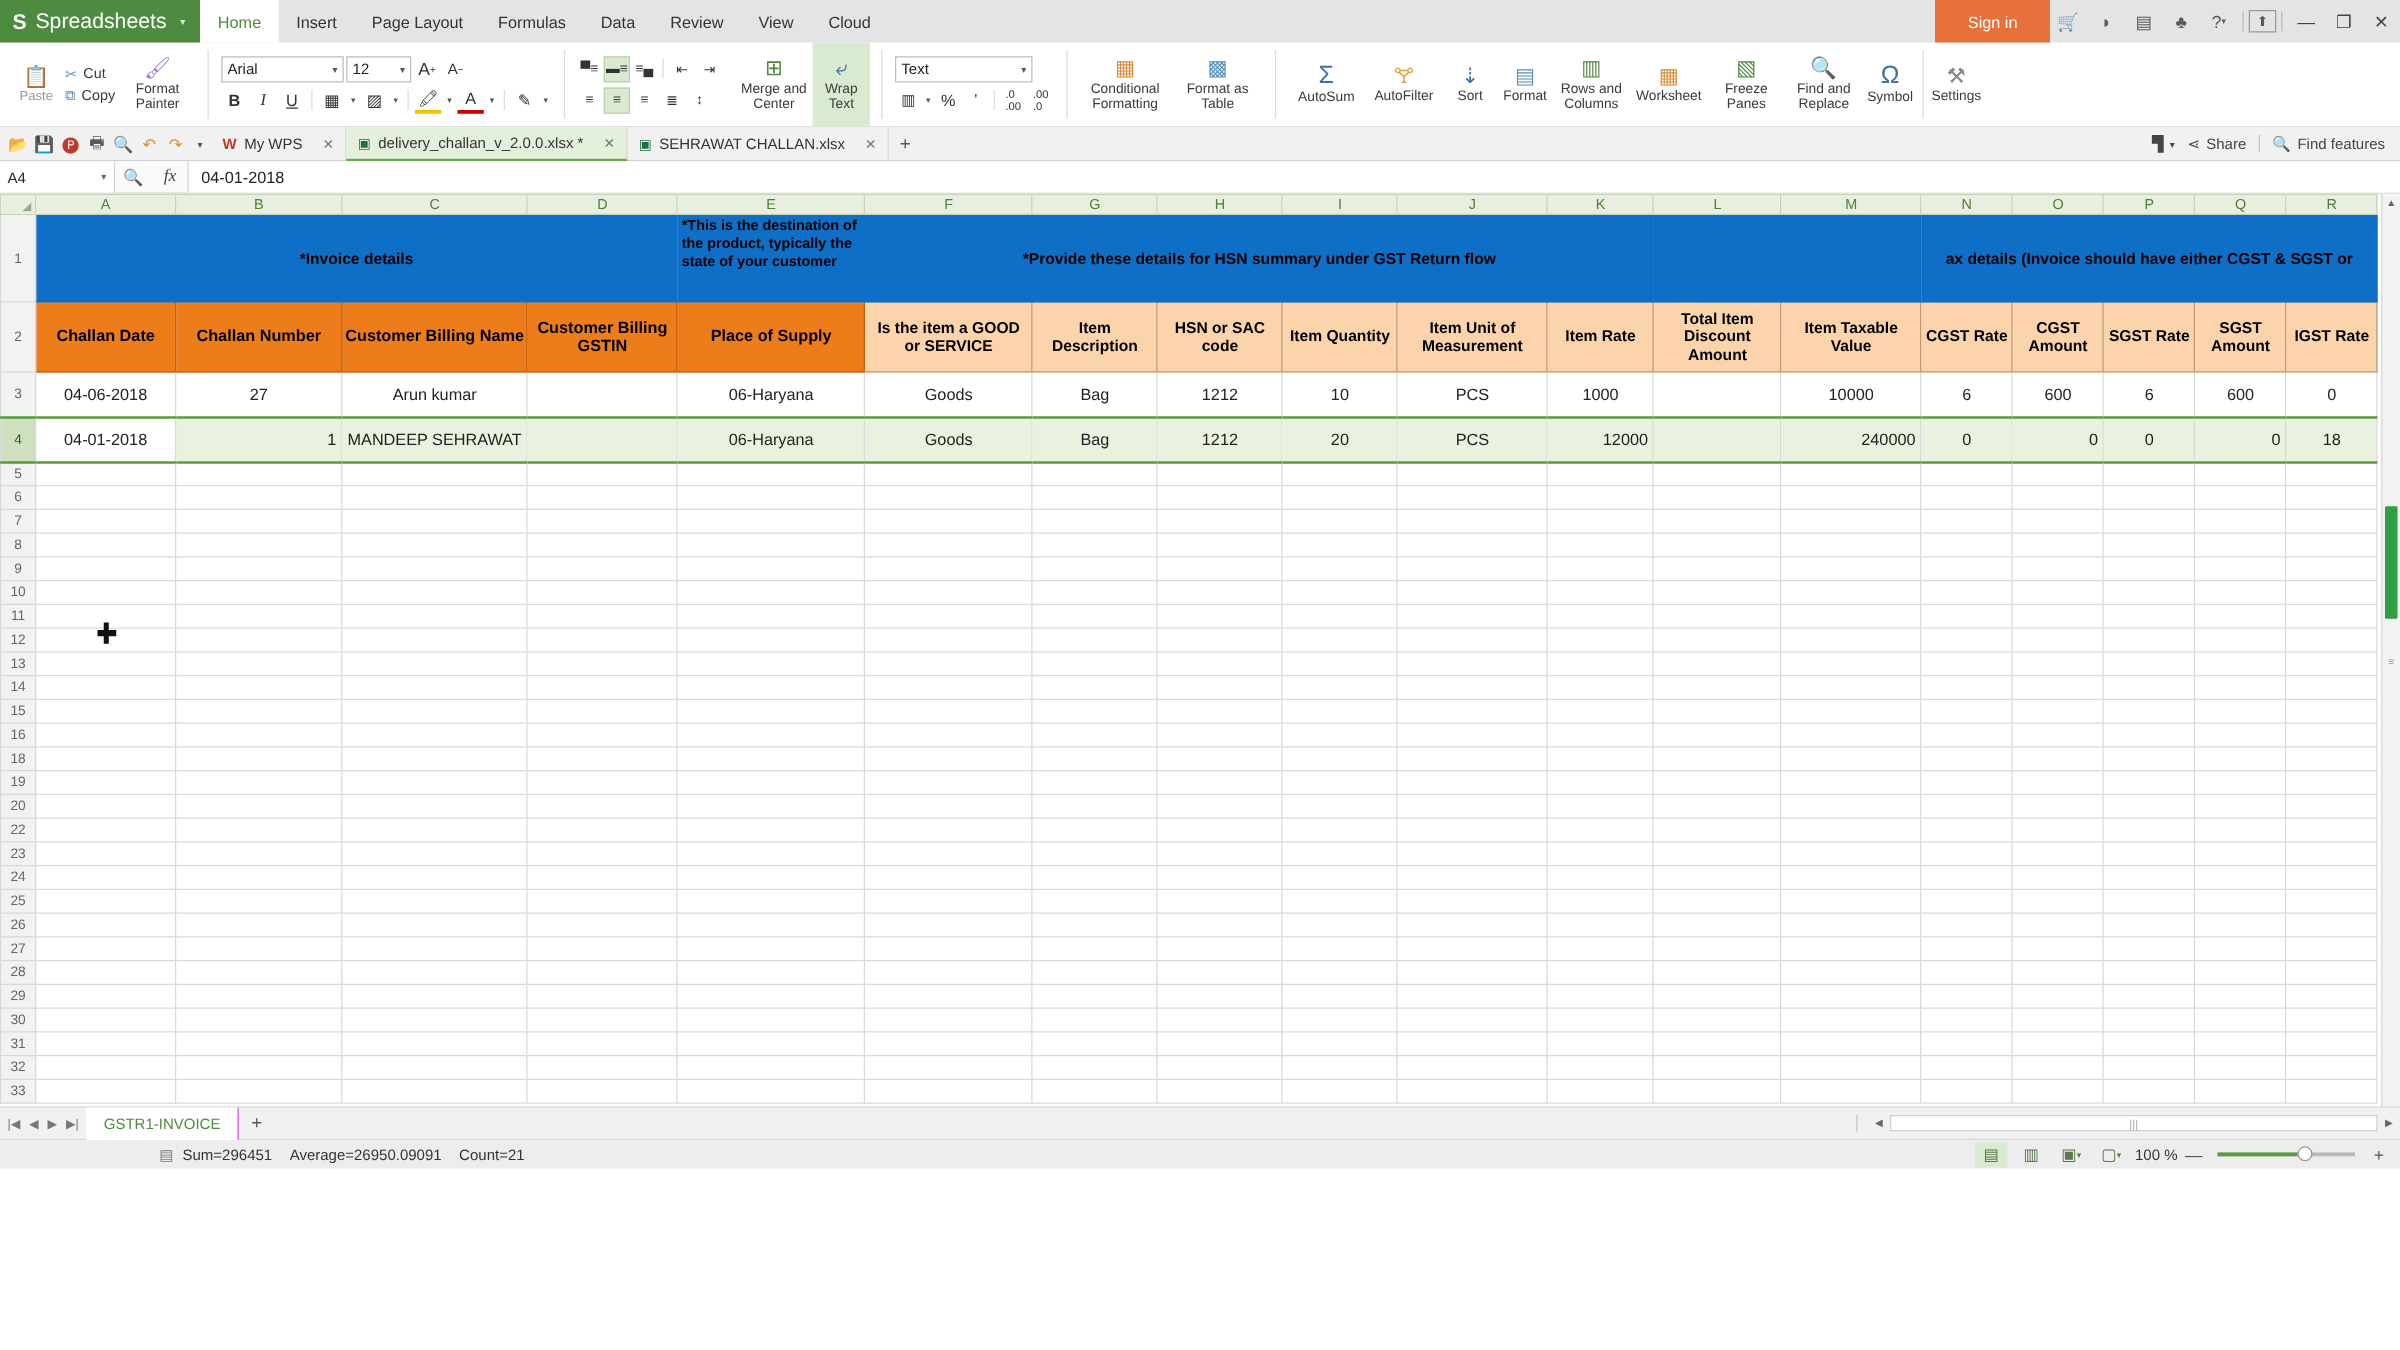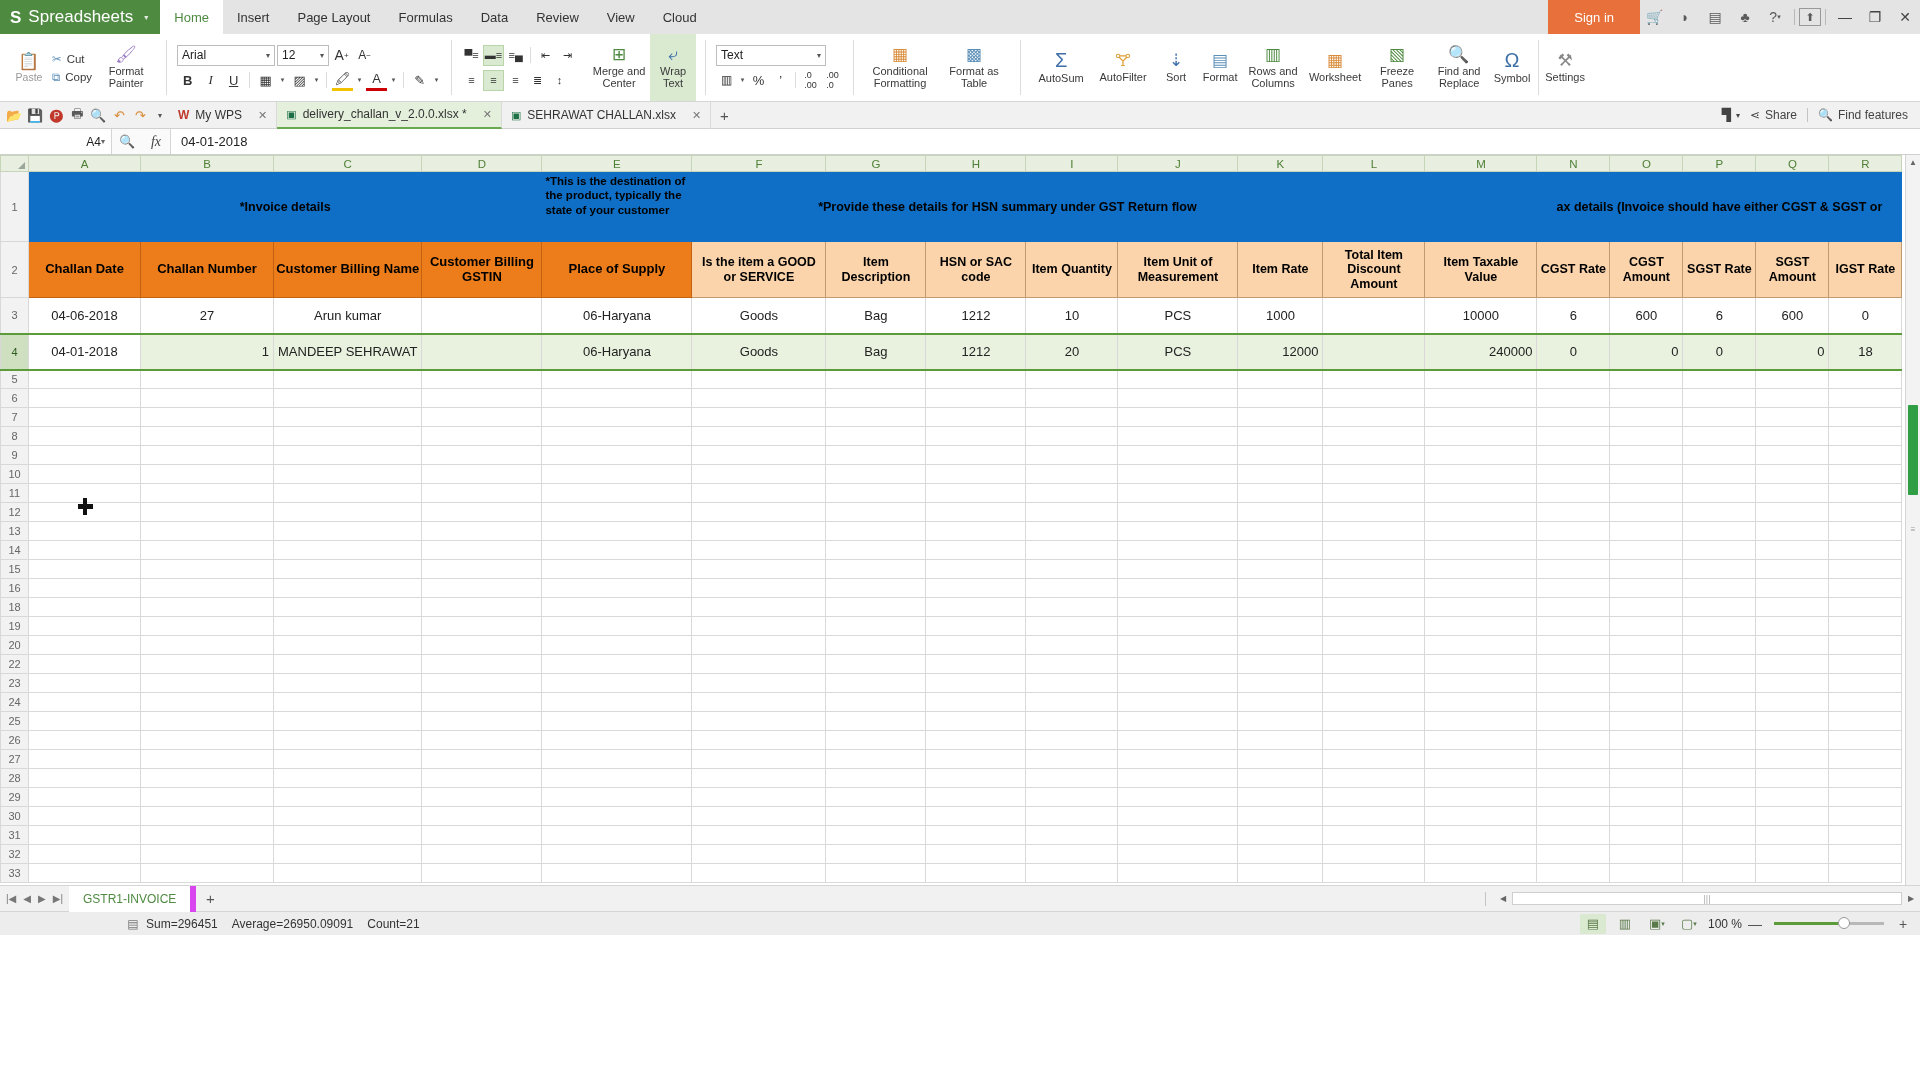--- a/index.html
+++ b/index.html
@@ -128,22 +128,22 @@
   .plus-tab { width: 26px; text-align: center; font-size: 15px; color: #555; }
   .dt-right { margin-left: auto; display: flex; align-items: center; gap: 10px; padding-right: 12px; font-size: 12px; color: #444; }
   .dt-right span.item { display: flex; align-items: center; gap: 5px; }
 
   
   .formulabar {
     height: 26px; background: #fafafa; display: flex; align-items: center;
     border-bottom: 1px solid #cfcfcf;
   }
   .namebox {
-    width: 112px; height: 100%; display: flex; align-items: center;
-    justify-content: flex-end; padding: 0 6px; font-size: 12px;
+    width: 92px; height: 100%; display: flex; align-items: center;
+    justify-content: space-between; padding: 0 6px; font-size: 12px;
     border-right: 1px solid #d5d5d5; background: #fff;
   }
   .fb-ico { width: 30px; text-align: center; font-size: 13px; color: #555; }
   .fb-fx { width: 28px; text-align: center; font-style: italic; font-family: "Liberation Serif", serif; font-size: 14px; color: #444; }
   .fb-input {
     flex: 1; height: 100%; display: flex; align-items: center;
     padding-left: 10px; font-size: 13px; background: #fff;
     border-left: 1px solid #d5d5d5;
   }
 
@@ -221,21 +221,21 @@
   .vs-grip { position: absolute; left: 3px; right: 3px; top: 370px; height: 14px; color: #999; font-size: 8px; text-align: center; }
 
   
   .sheetbar {
     height: 26px; background: #f1f1f1; display: flex; align-items: center;
     border-top: 1px solid #d5d5d5; font-size: 12px;
   }
   .navbtns { display: flex; align-items: center; padding: 0 6px; gap: 7px; color: #777; font-size: 10px; }
   .sheet-tab {
     padding: 0 14px; height: 26px; display: flex; align-items: center;
-    background: #fff; color: #4e8a40; font-size: 12px; border-right: 6px solid #d946ef;
+    background: #fff; color: #4e8a40; font-size: 12px; border-right: 1px solid #d946ef;
   }
   .sheet-add { width: 28px; text-align: center; font-size: 15px; color: #555; }
   .hscroll-area { margin-left: auto; display: flex; align-items: center; gap: 0; }
   .hs-sep { width: 1px; height: 14px; background: #c4c4c4; margin: 0 8px; }
   .hs-arrow { width: 18px; text-align: center; font-size: 8px; color: #666; }
   .hs-track {
     width: 390px; height: 13px; background: #ffffff; border: 1px solid #cfcfcf;
     position: relative; display: flex; align-items: center; justify-content: center;
     color: #aaa; font-size: 9px;
   }

